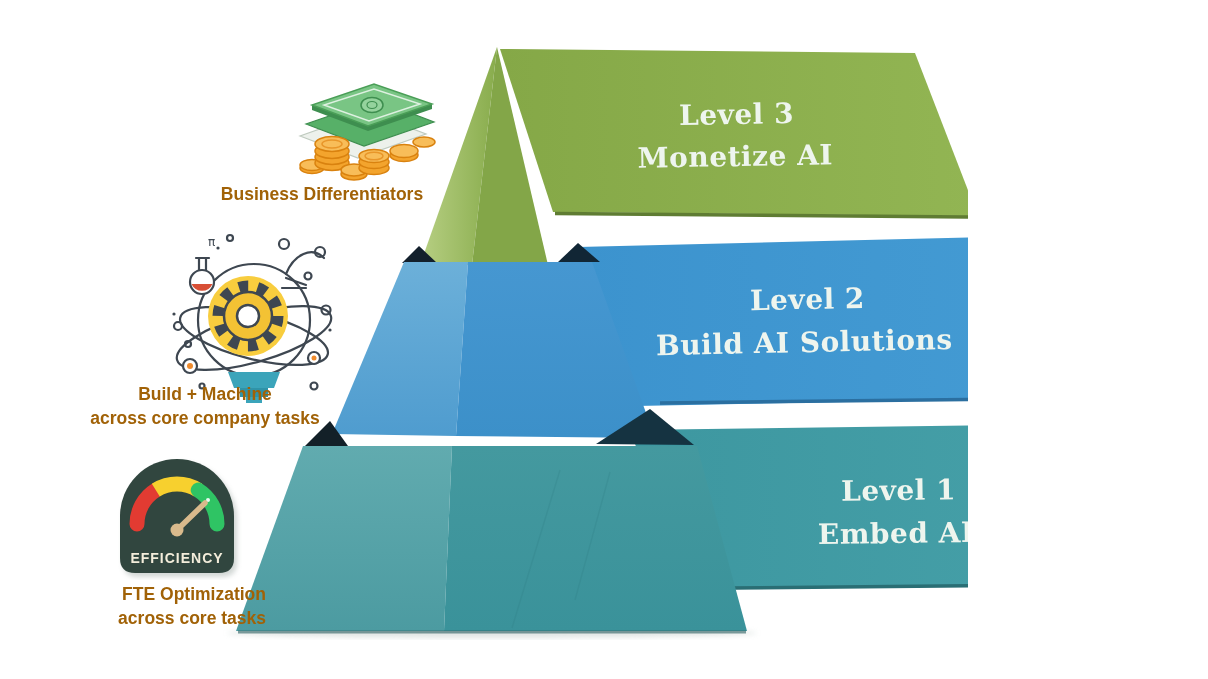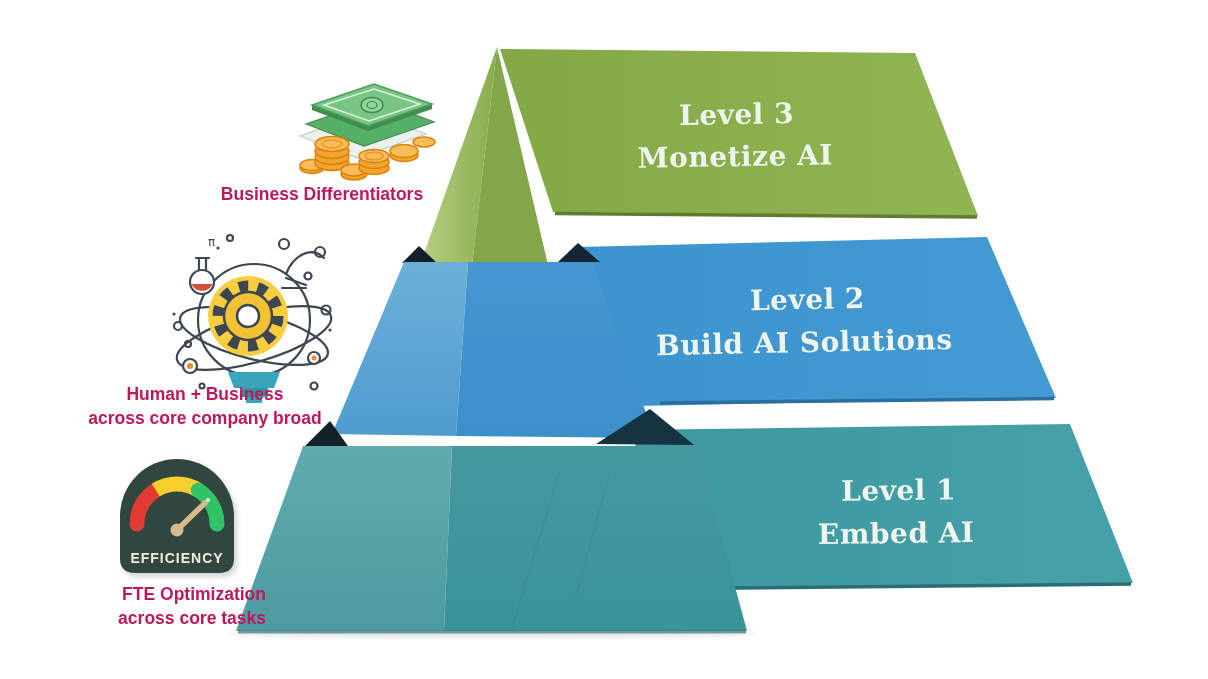--- a/index.html
+++ b/index.html
@@ -1,30 +1,30 @@
 <!DOCTYPE html>
 <html><head>
 <meta charset="utf-8">
 <style>
   html,body{margin:0;padding:0;background:#ffffff;}
   .canvas{
-    position:relative;width:1208px;height:679px;background:#ffffff;overflow:hidden;
+    position:relative;width:968px;height:679px;background:#ffffff;overflow:hidden;
     font-family:"Liberation Sans",sans-serif;
   }
   .canvas svg{display:block;}
   .pyramid-svg{position:absolute;left:0;top:0;}
   .band-text{
     font-family:"DejaVu Serif", "Liberation Serif", serif;
     font-weight:bold;
     fill:#eef5ee;
     text-anchor:middle;
     letter-spacing:0.5px;
   }
   .side-label{
-    position:absolute;text-align:center;color:#be185d;
+    position:absolute;text-align:center;color:#a16207;
     font-size:17.5px;font-weight:600;line-height:23.5px;
     white-space:nowrap;
   }
   .icon{position:absolute;}
   .gauge-text{
     font-family:"Liberation Sans",sans-serif;font-weight:bold;
     fill:#f3eddb;text-anchor:middle;letter-spacing:1px;font-size:14px;
   }
   .doodle{stroke:#3e4751;fill:none;stroke-width:2.2;stroke-linecap:round;}
 </style>
@@ -211,22 +211,22 @@
       <circle cx="71" cy="76" r="6.5" fill="#d9ba8c"></circle>
     </g>
     <text x="71" y="109" class="gauge-text">EFFICIENCY</text>
   </svg>
 
   <div class="side-label" style="left:202px;top:183px;width:240px;">
     <span>Business Differentiators</span>
   </div>
 
   <div class="side-label" style="left:60px;top:383px;width:290px;">
-    <span>Human + Business</span><br>
-    <span>across core company broad</span>
+    <span>Build + Machine</span><br>
+    <span>across core company tasks</span>
   </div>
 
   <div class="side-label" style="left:26px;top:583px;width:240px;text-align:right;">
     <span>FTE Optimization</span><br>
     <span>across core tasks</span>
   </div>
 
 </div>
 
 </body></html>

